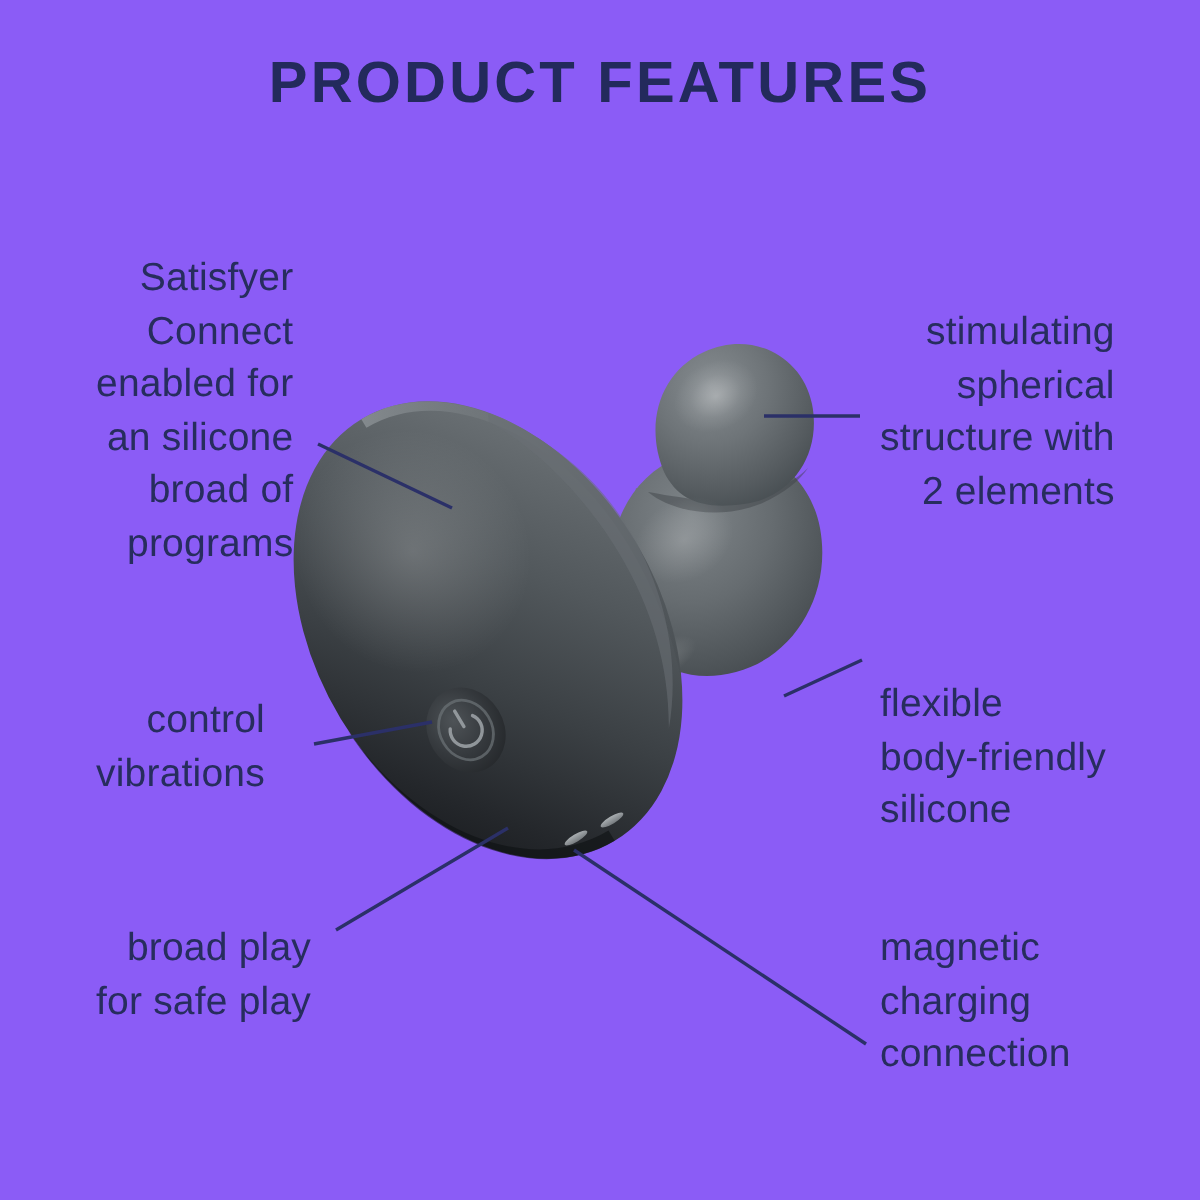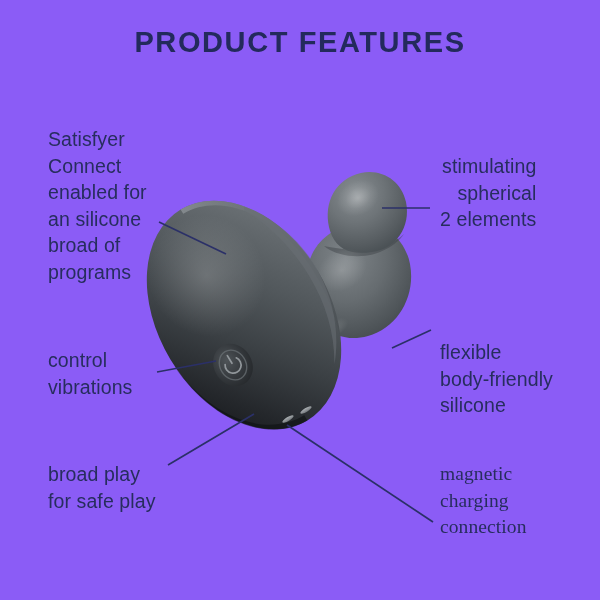--- a/index.html
+++ b/index.html
@@ -32,30 +32,31 @@
   }
 
   
   .label {
     position: absolute;
     color: #272d5e;
     font-size: 19.5px;
     line-height: 26.5px;
     font-weight: normal;
     letter-spacing: 0.1px;
+    text-align: right;
   }
   .label .ln { display: block; white-space: nowrap; }
   .label.right { text-align: left; }
 
   #label-connect   { left: 48px;  top: 126px; }
   #label-control   { left: 48px;  top: 347px; }
   #label-base      { left: 48px;  top: 461px; }
   #label-spherical { left: 440px; top: 153px; text-align: right; }
   #label-silicone  { left: 440px; top: 339px; }
-  #label-magnetic  { left: 440px; top: 461px; font-family: Liberation Serif, serif; }
+  #label-magnetic  { left: 440px; top: 461px; }
 
   
   #leaders {
     position: absolute;
     left: 0; top: 0;
     width: 600px;
     height: 600px;
     pointer-events: none;
   }
   #leaders line { stroke: #2b3068; stroke-width: 1.7; }
@@ -221,20 +222,21 @@
     <span class="ln">Connect</span>
     <span class="ln">enabled for</span>
     <span class="ln">an silicone</span>
     <span class="ln">broad of</span>
     <span class="ln">programs</span>
   </div>
 
   <div class="label right" id="label-spherical">
     <span class="ln">stimulating</span>
     <span class="ln">spherical</span>
+    <span class="ln">structure with</span>
     <span class="ln">2 elements</span>
   </div>
 
   <div class="label" id="label-control">
     <span class="ln">control</span>
     <span class="ln">vibrations</span>
   </div>
 
   <div class="label right" id="label-silicone">
     <span class="ln">flexible</span>

